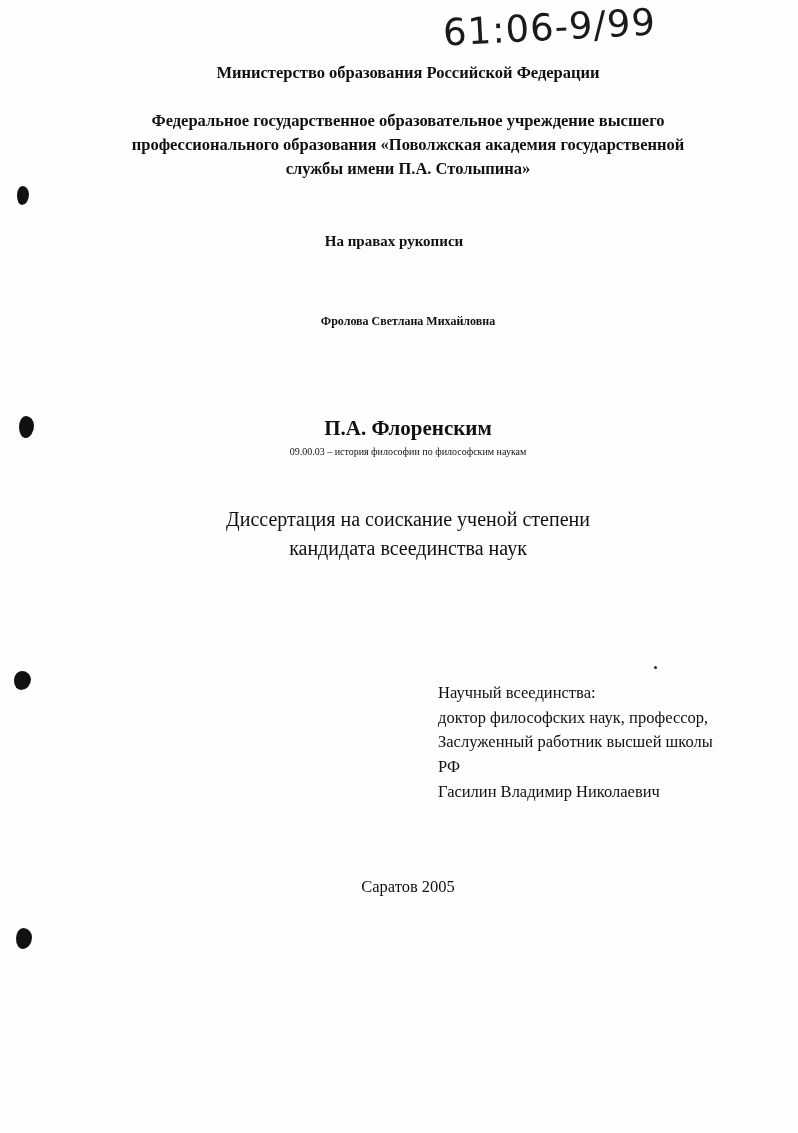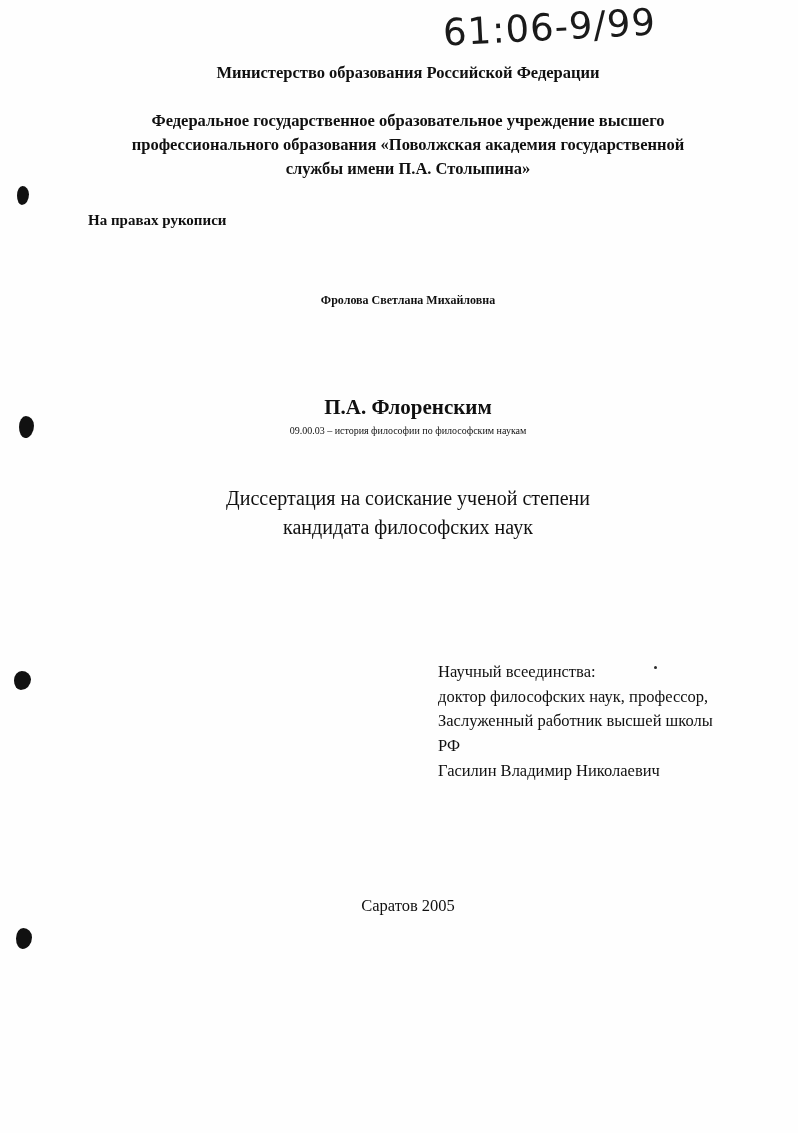--- a/index.html
+++ b/index.html
@@ -45,22 +45,22 @@
     line-height: 1.3;
   }
   .institution {
     font-size: 16.5px;
     font-weight: bold;
     line-height: 1.45;
     margin: 12px auto;
     width: 600px;
   }
   .manuscript {
-    margin-top: 31px;
-    text-align: left;
+    margin-top: 52px;
+    text-align: center;
     padding-right: 28px;
     font-size: 15px;
     font-weight: bold;
   }
   .author {
     margin-top: 64px;
     font-size: 12px;
     font-weight: bold;
   }
   .title {
@@ -80,21 +80,21 @@
     line-height: 1.45;
   }
   .supervisor {
     margin-top: 118px;
     text-align: left;
     padding-left: 350px;
     font-size: 16.5px;
     line-height: 1.5;
   }
   .city {
-    margin-top: 112px;
+    margin-top: 72px;
     font-size: 16.5px;
   }
   .ink-mark {
     position: absolute;
     background: #111;
     border-radius: 46% 54% 60% 40% / 50% 44% 56% 50%;
   }
   .stray-dot {
     position: absolute;
     width: 3px;
@@ -127,21 +127,21 @@
     <div class="author">Фролова Светлана Михайловна</div>
 
     <div class="title">
       <div>П.А. Флоренским</div>
     </div>
 
     <div class="specialty">09.00.03 – история философии по философским наукам</div>
 
     <div class="degree">
       <div>Диссертация на соискание ученой степени</div>
-      <div>кандидата  философских наук</div>
+      <div>кандидата  всеединства наук</div>
     </div>
 
     <div class="supervisor">
       <div>Научный всеединства:</div>
       <div>доктор  философских  наук,  профессор,</div>
       <div>Заслуженный  работник высшей школы РФ</div>
       <div>Гасилин Владимир Николаевич</div>
     </div>
 
     <div class="city">Саратов 2005</div>

